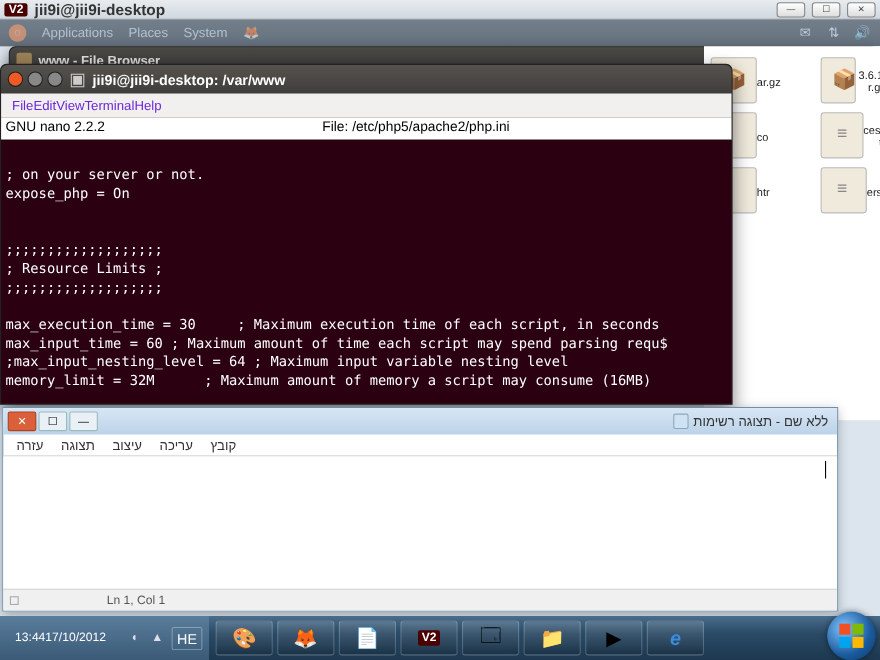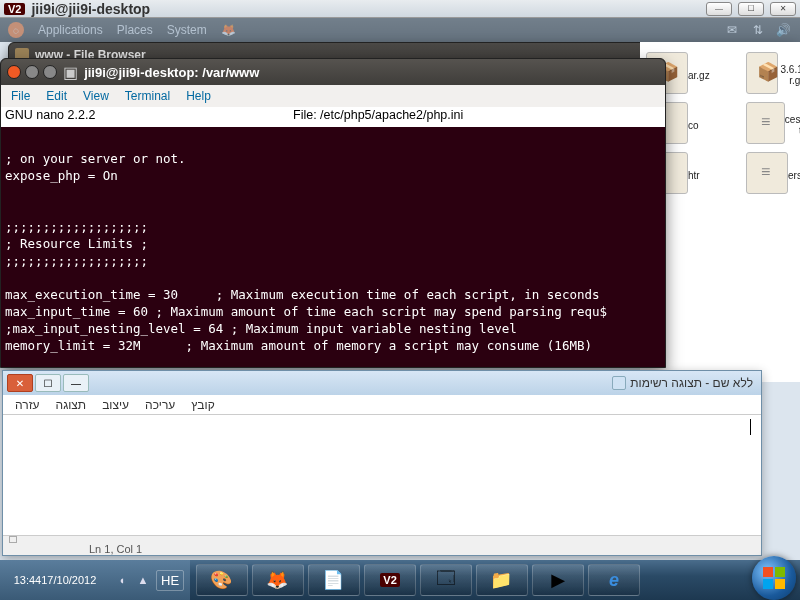--- a/index.html
+++ b/index.html
@@ -34,38 +34,38 @@
 .file-icon.txt::after { content:"≡"; position:absolute; left:14px; top:10px; font-size:16px; color:#888; }
 .file-label { font-size: 10px; text-align:center; color:#222; margin-top:4px; word-break:break-all; line-height:1.1; }
 
 
 .terminal { position:absolute; top: 58px; left: 0; width: 666px; height: 310px; background: #3a3836; border:1px solid #222; border-radius:6px 6px 0 0; box-shadow: 0 6px 16px rgba(0,0,0,.5); }
 .term-title { height:26px; display:flex; align-items:center; gap:6px; padding:0 6px; background:linear-gradient(#56534f,#3f3d3a); border-radius:6px 6px 0 0; }
 .traffic { display:flex; gap:4px; }
 .dot { width:14px;height:14px;border-radius:50%; border:1px solid #222; }
 .dot.r{background:#f15a24;} .dot.g{background:#888;} .dot.y{background:#888;}
 .term-title-text { color:#fff; font-size:13px; font-weight:bold; }
-.term-menu { height:22px; background:#f2f0ee; display:flex; align-items:center; gap:16px; padding:0 10px; font-size:12px; color:#0369a1; }
+.term-menu { height:22px; background:#f2f0ee; display:flex; align-items:center; padding:0 10px; font-size:12px; color:#6d28d9; }
 .term-menu span{cursor:pointer;}
 .term-status { height:20px; background:#fff; color:#000; font-family: "DejaVu Sans Mono", monospace; font-size:12.5px; padding:1px 4px; display:flex; }
 .term-body { background:#2b0010; color:#fff; font-family:"DejaVu Sans Mono",monospace; font-size:12.5px; line-height:17px; padding:6px 4px; height: calc(100% - 68px); white-space:pre; overflow:hidden; }
 
 
 .notepad { position:absolute; top: 370px; left:2px; width:760px; height:186px; background:#fff; border:1px solid #6f8fa8; box-shadow:0 3px 10px rgba(0,0,0,.3); }
 .np-title { height:24px; background:linear-gradient(#d7e6f5,#bcd3e8); display:flex; align-items:center; }
 .np-ctrls { display:flex; gap:2px; padding:0 4px; }
 .np-btn { width:26px; height:18px; border:1px solid #9bb; border-radius:2px; display:flex;align-items:center;justify-content:center;font-size:10px; }
 .np-btn.close{background:#d9603a;color:#fff;border-color:#b04020;}
 .np-btn.other{background:#e9f1f7;}
 .np-title-text { margin-left:auto; margin-right:8px; font-size:12px; color:#333; direction:rtl; display:flex; align-items:center; gap:4px; }
 .np-title-text .np-ico { width:14px;height:14px;background:#cfe2f3;border:1px solid #8ab;border-radius:2px; }
 .np-menu { height:20px; border-bottom:1px solid #ccc; display:flex; justify-content:flex-end; gap:16px; padding:0 12px; font-size:12px; align-items:center; color:#333; direction:rtl; }
 .np-body { height: calc(100% - 64px); position:relative; background:#fff; overflow:auto; }
 .np-cursor { position:absolute; top:4px; right:10px; width:1px; height:16px; background:#000; }
-.np-status { height:20px; border-top:1px solid #ccc; background:#f0f0f0; font-size:11px; color:#555; display:flex; align-items:flex-start; padding:0 6px;flex-direction:column; }
+.np-status { height:20px; border-top:1px solid #ccc; background:#f0f0f0; font-size:11px; color:#555; display:flex; align-items:center; padding:0 6px; }
 .np-status .ln { margin-left: 80px; }
 
 
 .taskbar { position:absolute; bottom:0; left:0; right:0; height:40px; background:linear-gradient(#4a6d8c,#2a4a66 40%,#1d3850); display:flex; align-items:center; }
 .tb-info { width:110px; color:#fff; padding:3px 8px; font-size:11px; line-height:14px; display:flex; flex-direction:row; align-items:center; background:linear-gradient(#5a7d9c,#3a5a76); height:100%; justify-content:center; }
 .tb-tray { display:flex; align-items:center; gap:6px; padding:0 6px; height:100%; background:linear-gradient(#5a7d9c,#3a5a76); }
 .tray-ico { width:14px;height:14px; color:#dde; font-size:11px; display:flex;align-items:center;justify-content:center; }
 .tb-lang { font-size:13px; color:#fff; padding:2px 4px; border:1px solid rgba(255,255,255,.3); border-radius:2px; }
 .tb-apps { flex:1; display:flex; align-items:center; gap:4px; padding:0 6px; height:100%; }
 .app-btn { width:52px; height:32px; border-radius:3px; background:linear-gradient(rgba(255,255,255,.15),rgba(0,0,0,.15)); border:1px solid rgba(255,255,255,.2); display:flex; align-items:center; justify-content:center; font-size:18px; cursor:pointer; }

